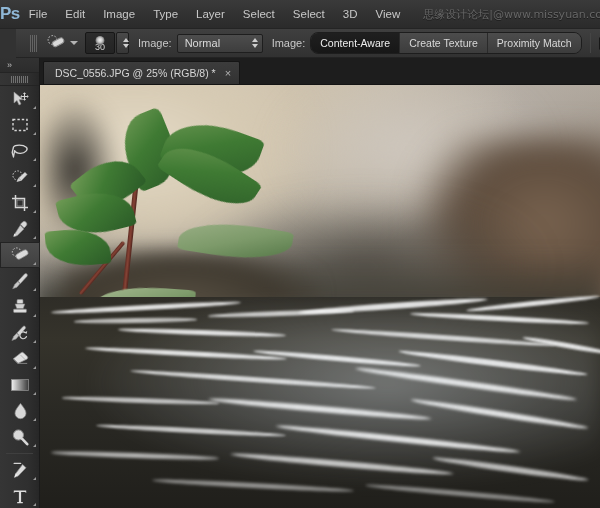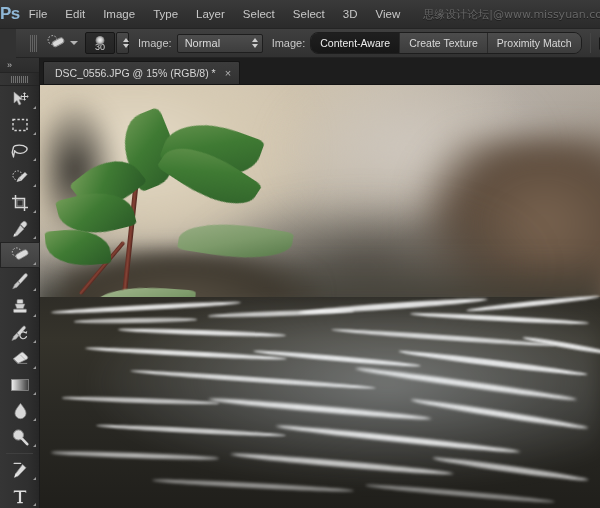--- a/index.html
+++ b/index.html
@@ -277,21 +277,21 @@
       <div class="seg">Proximity Match</div>
     </div>
 
     <div class="opt-sep"></div>
     <div class="checkbox"></div>
     <span class="cb-label">Sam</span>
   </div>
 
   <div id="tabbar">
     <div id="doctab">
-      <span class="title">DSC_0556.JPG @ 15% (RGB/8) *</span>
+      <span class="title">DSC_0556.JPG @ 25% (RGB/8) *</span>
       <span class="closex">×</span>
     </div>
   </div>
 
   <div id="toolbar">
     <div id="tb-collapse">»</div>
     <div id="tb-grip">
         <div class="dots"></div>
       </div>
 

